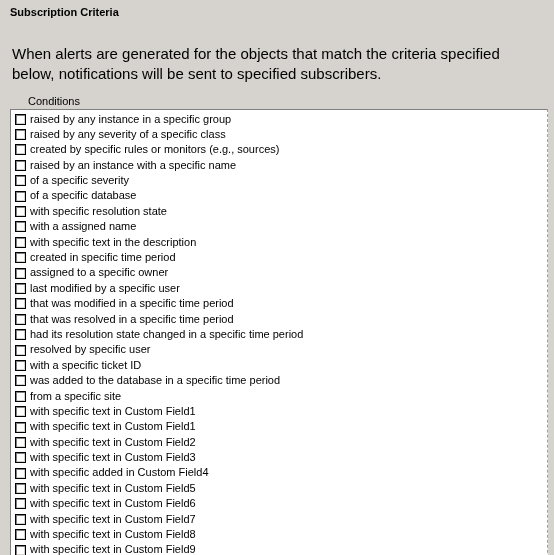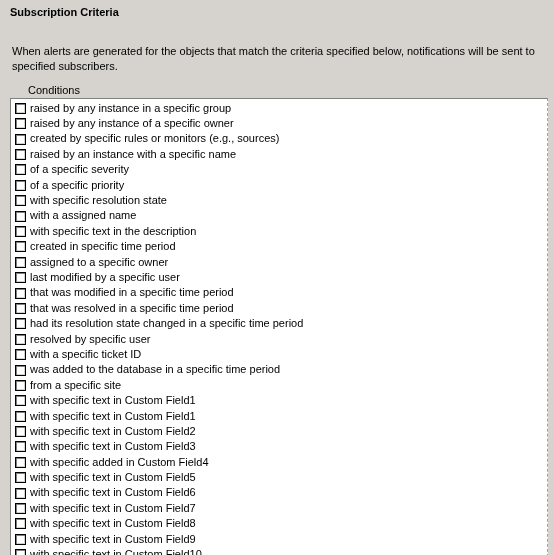--- a/index.html
+++ b/index.html
@@ -15,21 +15,21 @@
   }
   .header-area {
     padding: 6px 8px 8px 10px;
   }
   .title {
     font-weight: bold;
     font-size: 11px;
     margin-bottom: 24px;
   }
   .description {
-    font-size: 11px;
+    font-size: 15px;
     line-height: 1.35;
     padding: 2px 6px 2px 2px;
   }
   .list-label {
     padding: 0 0 2px 28px;
     font-size: 11px;
   }
   .list-container {
     margin: 0 6px 0 10px;
     background: #ffffff;
@@ -75,37 +75,37 @@
 <div class="list-label">Conditions</div>
 
 <div class="list-container">
   <div class="list-inner" id="conditions-inner">
       <div class="item-row">
         <span class="checkbox"></span>
         <span class="item-label">raised by any instance in a specific group</span>
       </div>
       <div class="item-row">
         <span class="checkbox"></span>
-        <span class="item-label">raised by any instance of a specific owner</span>
+        <span class="item-label">raised by any severity of a specific class</span>
       </div>
       <div class="item-row">
         <span class="checkbox"></span>
         <span class="item-label">created by specific rules or monitors (e.g., sources)</span>
       </div>
       <div class="item-row">
         <span class="checkbox"></span>
         <span class="item-label">raised by an instance with a specific name</span>
       </div>
       <div class="item-row">
         <span class="checkbox"></span>
         <span class="item-label">of a specific severity</span>
       </div>
       <div class="item-row">
         <span class="checkbox"></span>
-        <span class="item-label">of a specific priority</span>
+        <span class="item-label">of a specific database</span>
       </div>
       <div class="item-row">
         <span class="checkbox"></span>
         <span class="item-label">with specific resolution state</span>
       </div>
       <div class="item-row">
         <span class="checkbox"></span>
         <span class="item-label">with a assigned name</span>
       </div>
       <div class="item-row">

